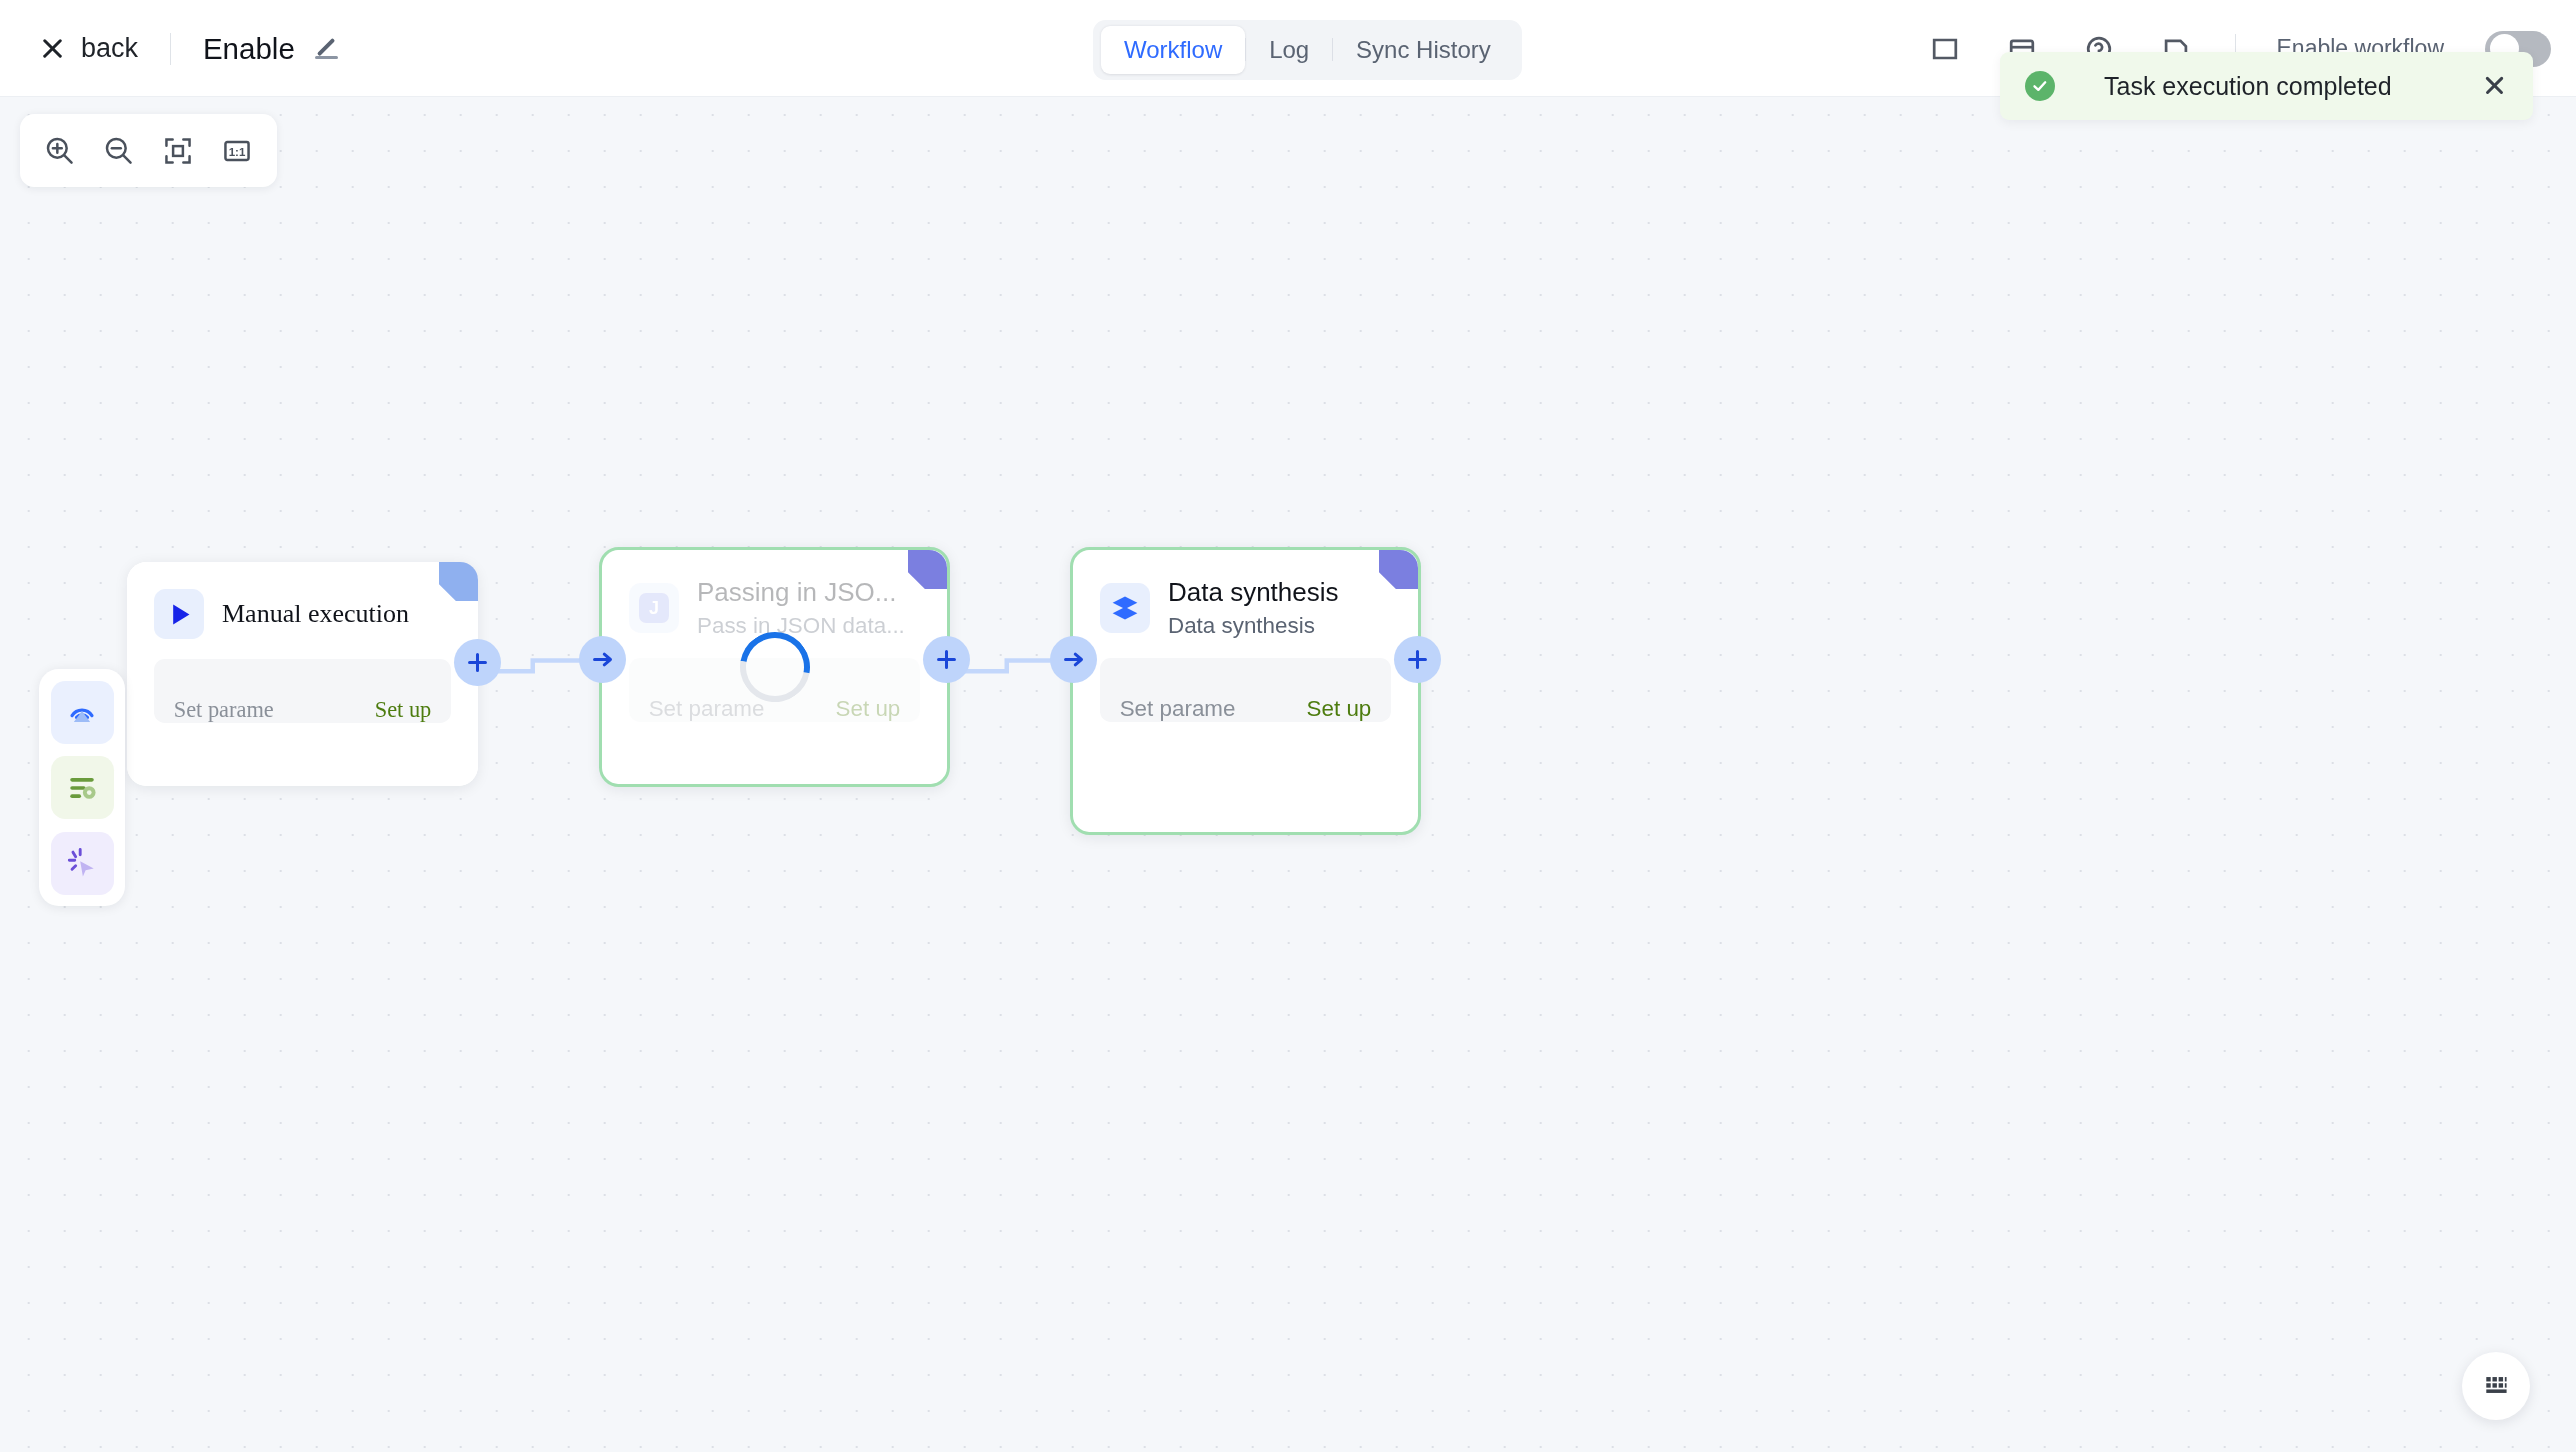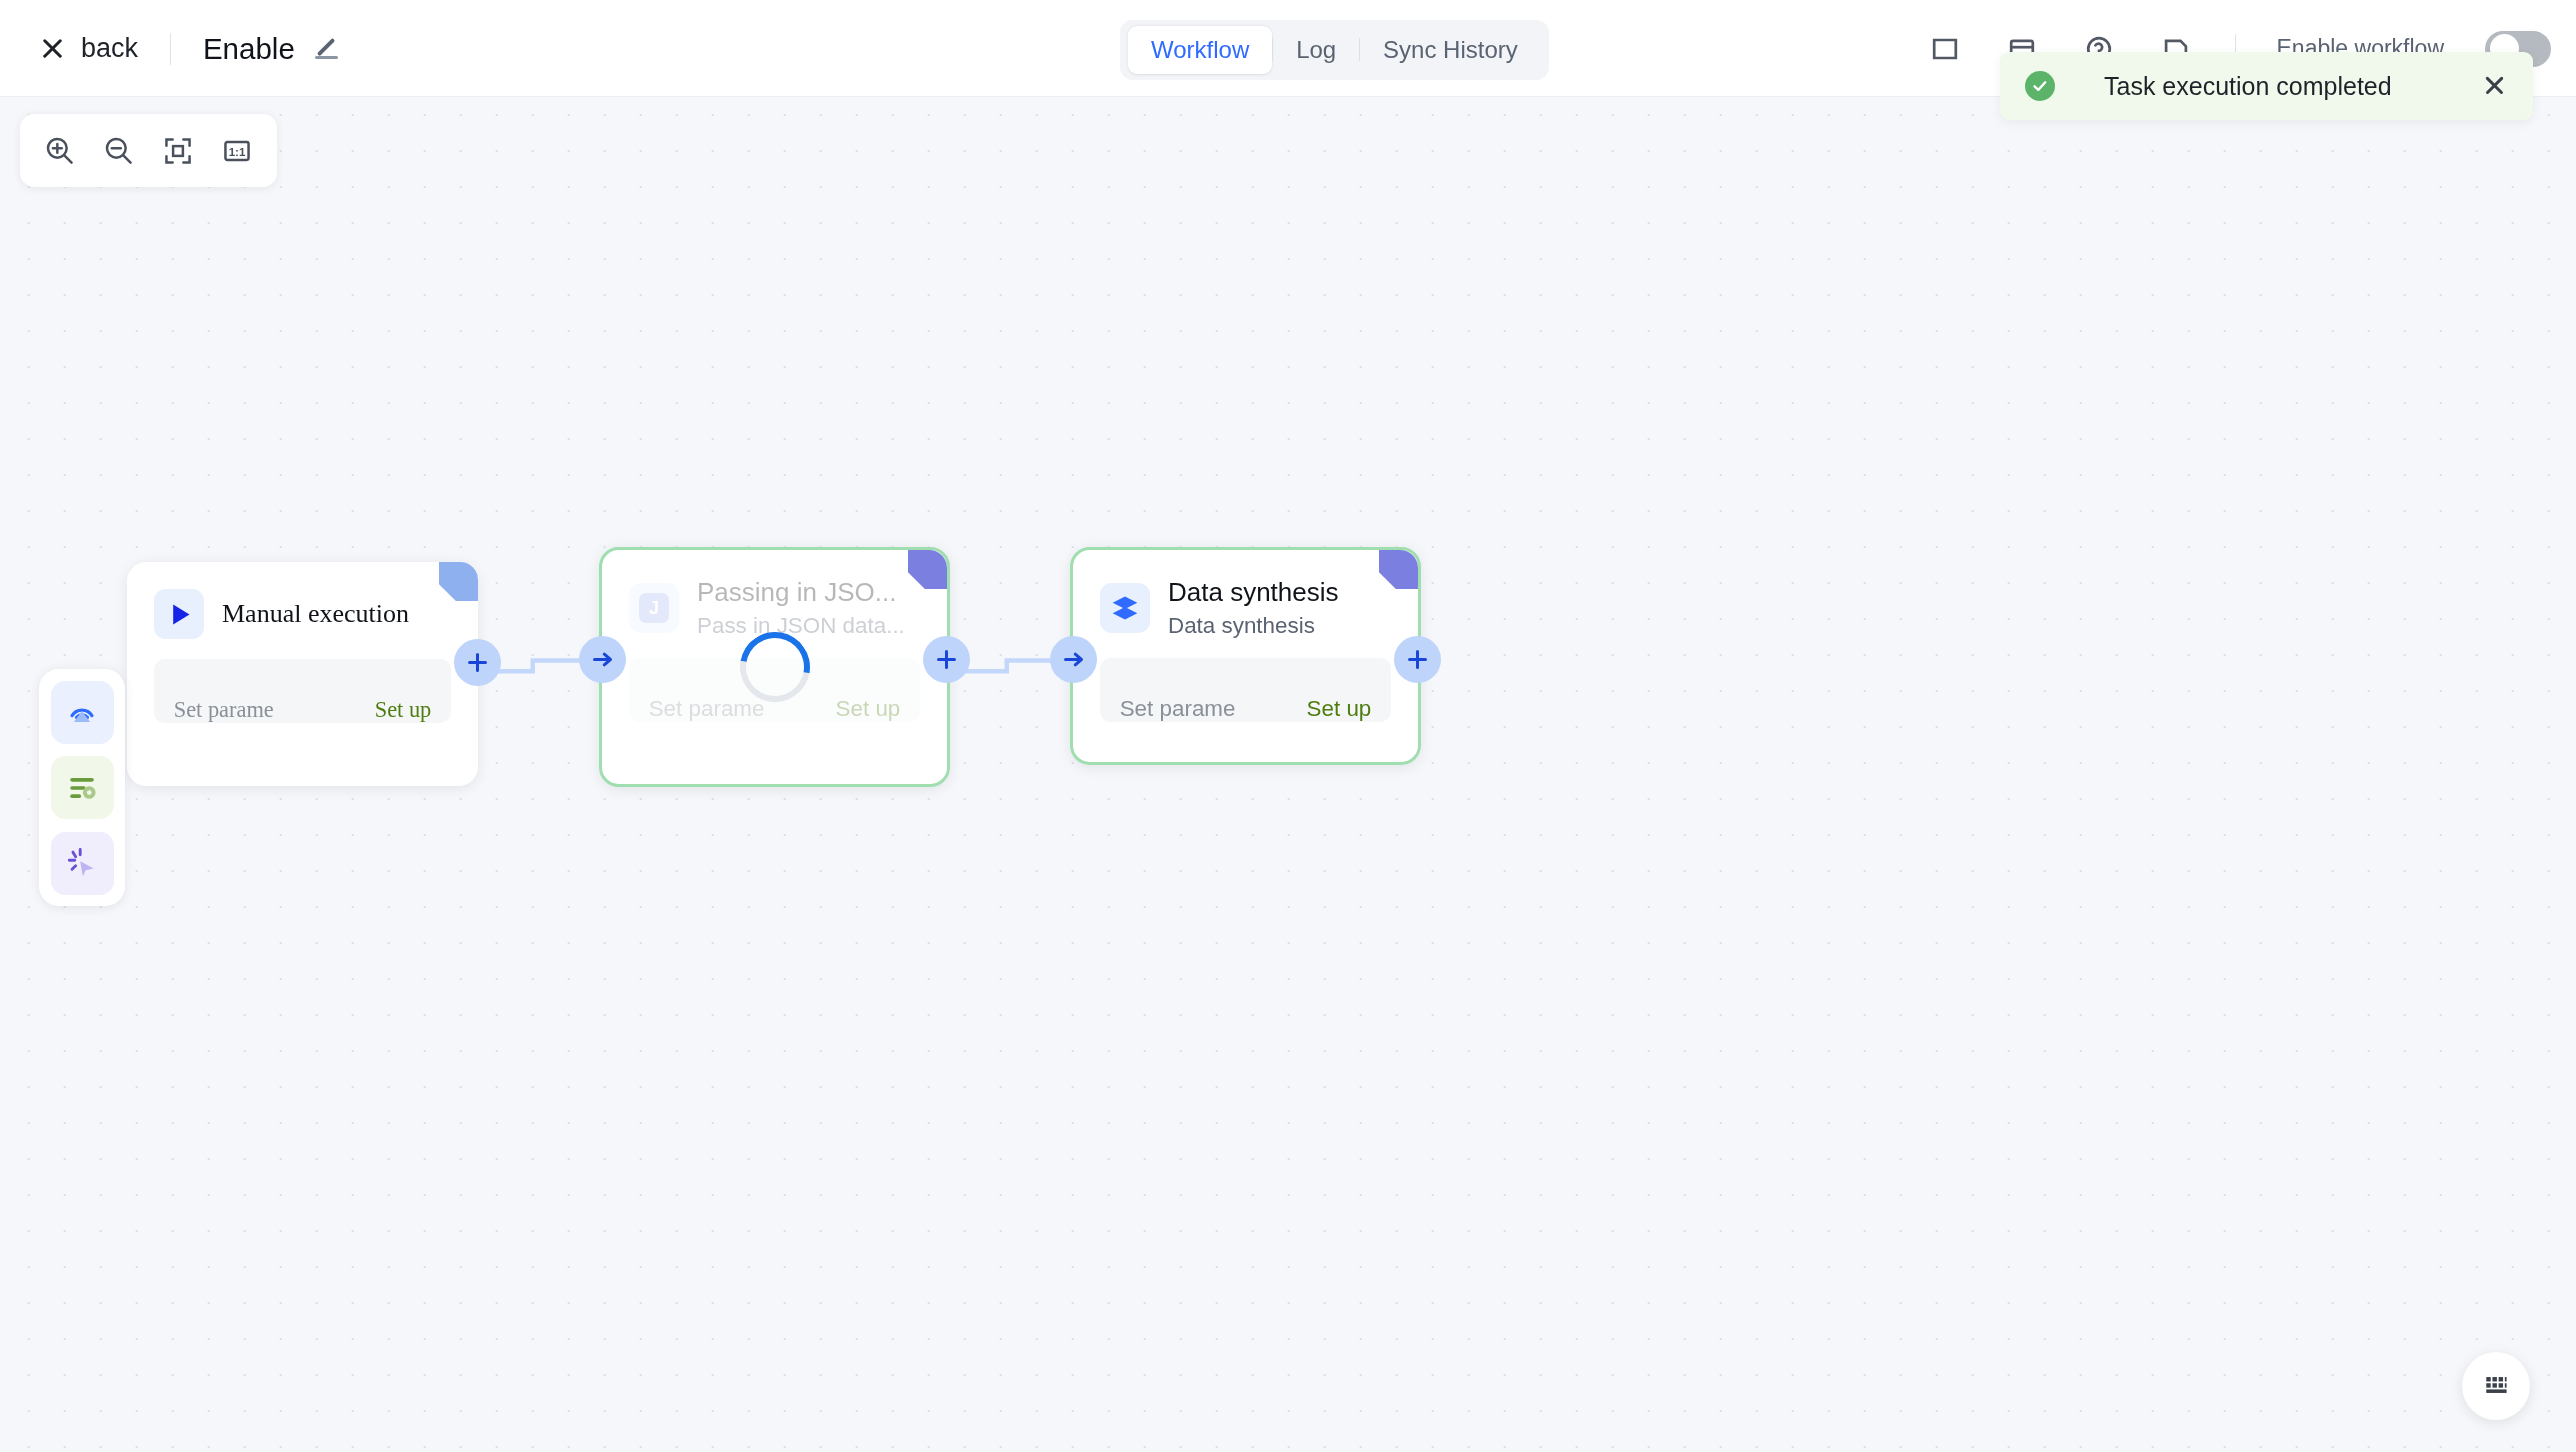--- a/index.html
+++ b/index.html
@@ -45,21 +45,21 @@
     position: absolute; width: 22.4px; height: 4px; background: #5a6372;
     border-radius: 1.8px; transform: rotate(-45deg); left: 0.9px; top: 9.8px;
   }
   .edit-pencil .tipdot {
     position: absolute; left: 0.9px; bottom: 2.7px; width: 23px; height: 2.9px;
     background: #8c95a3; border-radius: 1.8px;
   }
 
   
   #tabs {
-    position: absolute; left: 1120px; top: 19.7px;
+    position: absolute; left: 1093px; top: 19.7px;
     display: flex; align-items: center;
     background: #f2f4f7; border-radius: 12.5px; padding: 6.3px 8px; gap: 0;
   }
   .tab {
     font-size: 24px; color: #5a6372; padding: 9.8px 23px;
     border-radius: 9px; cursor: pointer; white-space: nowrap;
   }
   .tab.active { background: #ffffff; color: #2f6bff; box-shadow: 0 0.9px 2.7px rgba(16,24,40,.10); }
   .tab-sep { width: 0.9px; height: 23px; background: #dcdfe6; }
 
@@ -267,21 +267,21 @@
         <path d="M4 13 H21 M15 7 L22 13 L15 19" stroke="#1a46d8" stroke-width="3.4" fill="none" stroke-linecap="round" stroke-linejoin="round"></path>
       </svg>
     </div>
     <div class="port" style="right:-23px; top:86px;">
       <svg width="23" height="23" viewBox="0 0 26 26">
         <path d="M13 4 V22 M4 13 H22" stroke="#1a46d8" stroke-width="3.4" stroke-linecap="round"></path>
       </svg>
     </div>
   </div>
 
-  <div class="node selected" style="left:1070px; top:547px; height:218px;">
+  <div class="node selected" style="left:1070px; top:547px; height:288px;">
     <div class="inner">
       <div class="node-body">
         <div class="node-head">
           <div class="node-icon">
             <svg width="30" height="30" viewBox="0 0 34 34">
               <polygon points="17,4 31,11 17,18 3,11" fill="#2f6bff"></polygon>
               <polygon points="17,16 31,23 17,30 3,23" fill="#2f6bff"></polygon>
             </svg>
           </div>
           <div class="node-titles">

